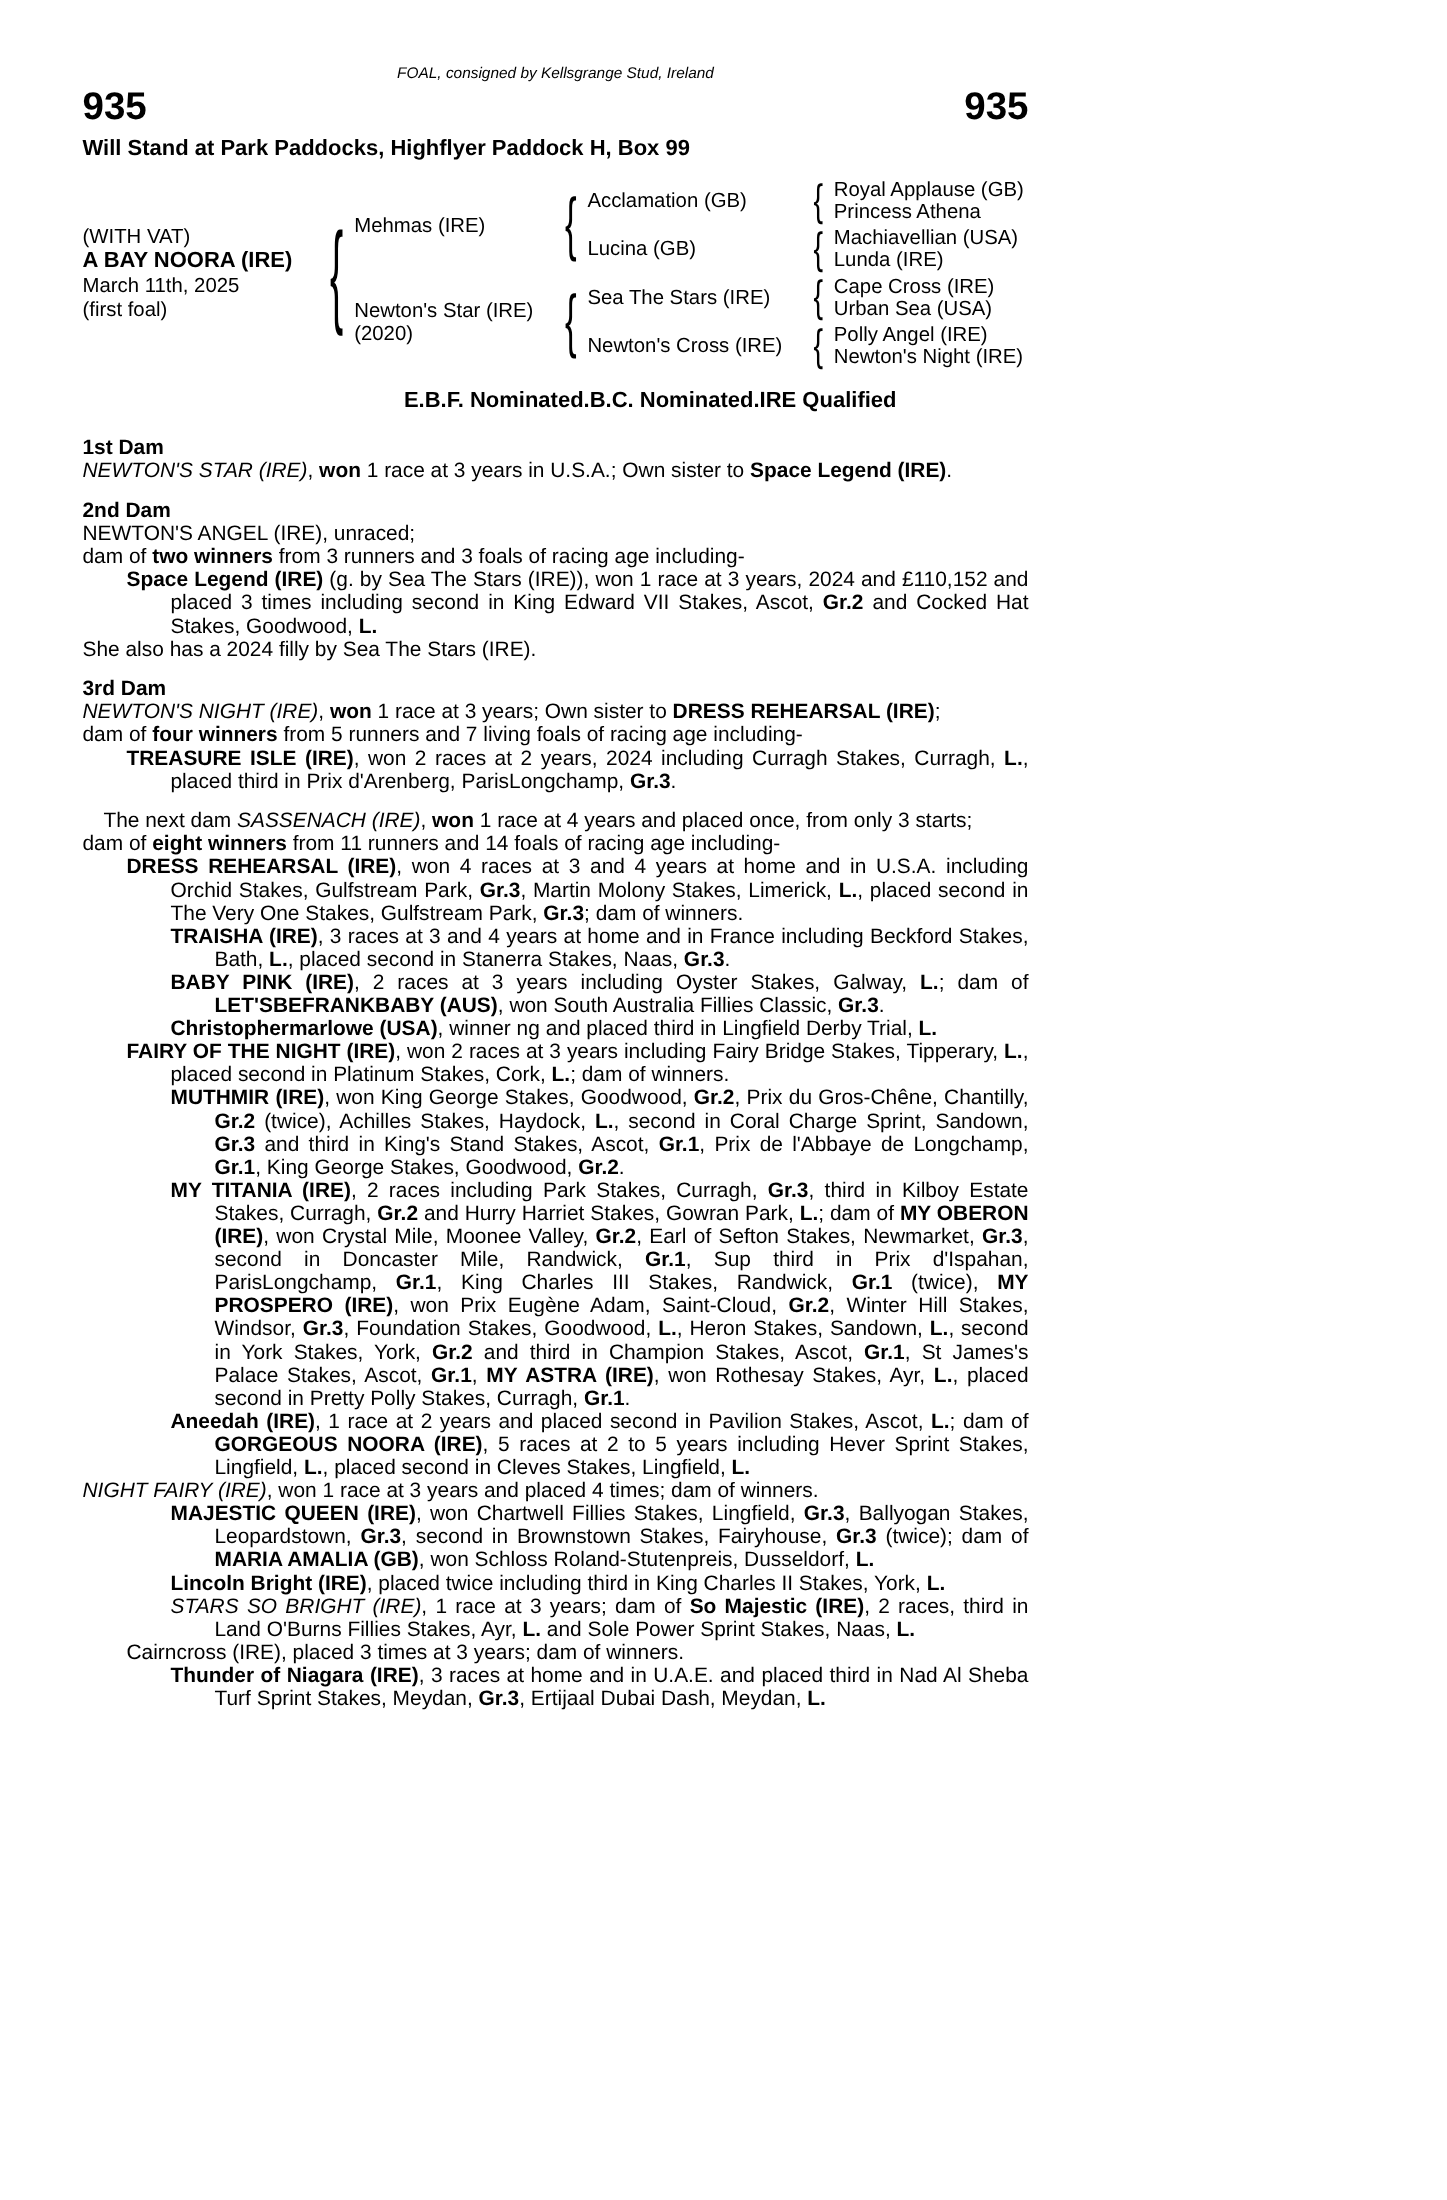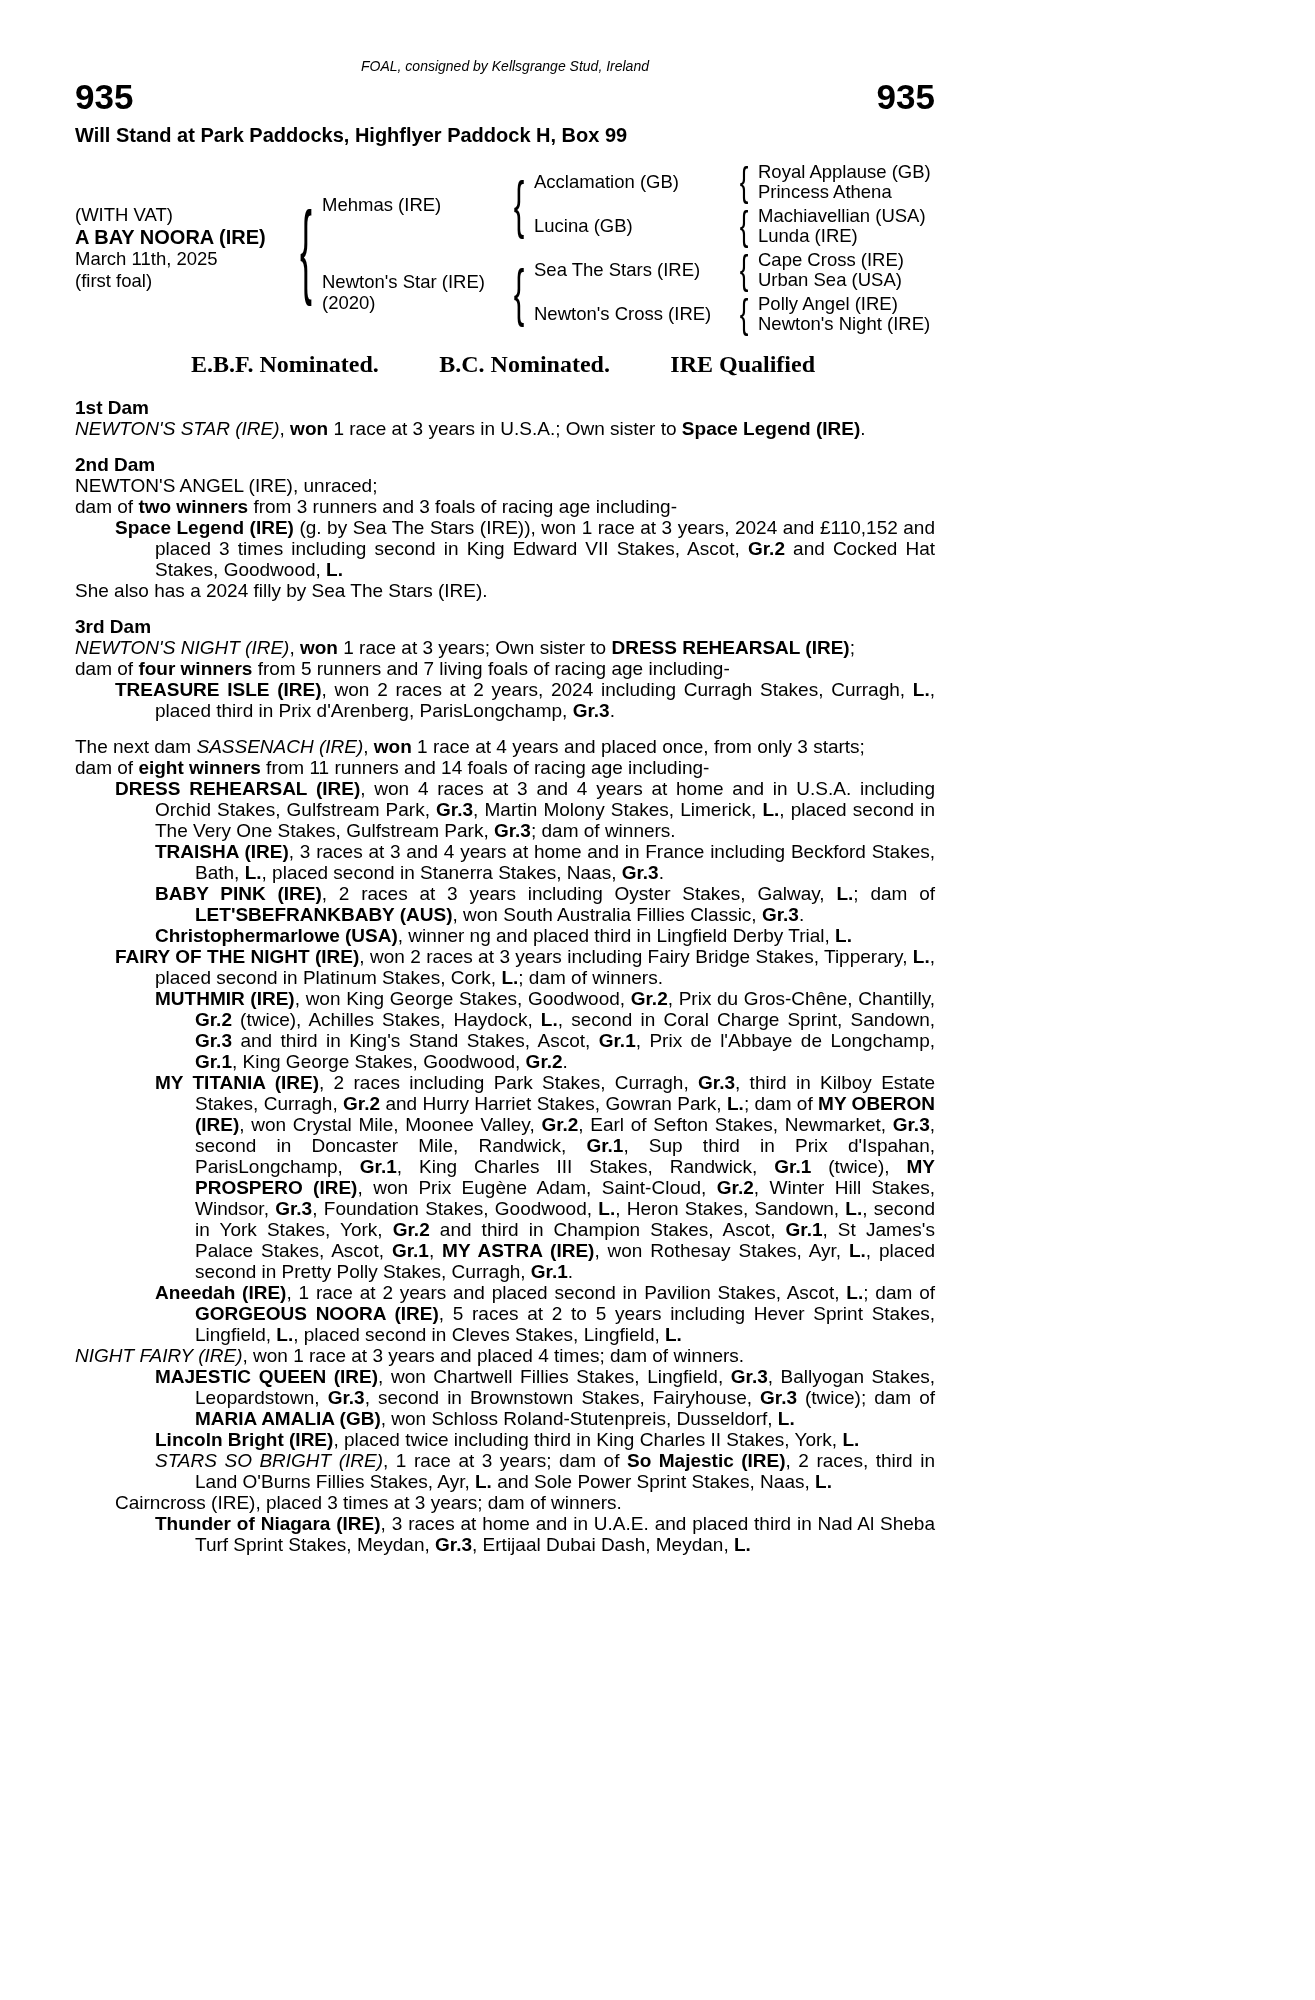--- a/index.html
+++ b/index.html
@@ -25,22 +25,22 @@
   }
   .foal-info { display: flex; flex-direction: column; justify-content: center; line-height: 22px; }
   .foal-title { font-weight: bold; font-size: 20px; }
   .gen1-cell div { line-height: 21px; }
   .gen3-pair div { line-height: 20px; }
   .brace { display: flex; align-items: center; justify-content: center; height: 100%; font-weight: 400; }
   .brace-sm { font-size: 40px; transform: scale(0.65, 1); }
   .brace-md { font-size: 44px; transform: scale(0.72, 1.45); }
   .brace-lg { font-size: 46px; transform: scale(0.78, 2.25); }
 
-  .nominations { display: flex; justify-content: space-between; font-weight: bold;
-                 font-size: 24px; margin-top: 18px; padding: 0 120px 0 116px; font-family: Liberation Serif, serif; }
+  .nominations { display: flex; justify-content: flex-end; font-weight: bold;
+                 font-size: 20px; margin-top: 18px; padding: 0 120px 0 116px; }
 
   .catalog-body { margin-top: 22px; text-align: justify; }
   .dam-heading { font-weight: bold; }
   .para { margin: 0; }
   .gap { height: 15px; }
   .b { font-weight: bold; }
   .i { font-style: italic; }
 </style>
 </head>
 <body>
@@ -122,21 +122,21 @@
       <div class="para" style="padding-left: 0px; text-indent: 0px;"><span class="">NEWTON'S ANGEL (IRE), unraced;</span></div>
       <div class="para" style="padding-left: 0px; text-indent: 0px;"><span class="">dam of </span><span class="b">two winners</span><span class=""> from 3 runners and 3 foals of racing age including-</span></div>
       <div class="para" style="padding-left: 80px; text-indent: -40px;"><span class="b">Space Legend (IRE)</span><span class=""> (g. by Sea The Stars (IRE)), won 1 race at 3 years, 2024 and £110,152 and placed 3 times including second in King Edward VII Stakes, Ascot, </span><span class="b">Gr.2</span><span class=""> and Cocked Hat Stakes, Goodwood, </span><span class="b">L.</span></div>
       <div class="para" style="padding-left: 0px; text-indent: 0px;"><span class="">She also has a 2024 filly by Sea The Stars (IRE).</span></div>
       <div class="gap"></div>
       <div class="dam-heading">3rd Dam</div>
       <div class="para" style="padding-left: 0px; text-indent: 0px;"><span class=" i">NEWTON'S NIGHT (IRE)</span><span class="">, </span><span class="b">won</span><span class=""> 1 race at 3 years; Own sister to </span><span class="b">DRESS REHEARSAL (IRE)</span><span class="">;</span></div>
       <div class="para" style="padding-left: 0px; text-indent: 0px;"><span class="">dam of </span><span class="b">four winners</span><span class=""> from 5 runners and 7 living foals of racing age including-</span></div>
       <div class="para" style="padding-left: 80px; text-indent: -40px;"><span class="b">TREASURE ISLE (IRE)</span><span class="">, won 2 races at 2 years, 2024 including Curragh Stakes, Curragh, </span><span class="b">L.</span><span class="">, placed third in Prix d'Arenberg, ParisLongchamp, </span><span class="b">Gr.3</span><span class="">.</span></div>
       <div class="gap"></div>
-      <div class="para" style="padding-left: 0px; text-indent: 0px;"><span class="">The next dam </span><span class=" i">SASSENACH (IRE)</span><span class="">, </span><span class="b">won</span><span class=""> 1 race at 4 years and placed once, from only 3 starts;</span></div>
+      <div class="para" style="padding-left: 0px; text-indent: 0px; margin-left: 19px;"><span class="">The next dam </span><span class=" i">SASSENACH (IRE)</span><span class="">, </span><span class="b">won</span><span class=""> 1 race at 4 years and placed once, from only 3 starts;</span></div>
       <div class="para" style="padding-left: 0px; text-indent: 0px;"><span class="">dam of </span><span class="b">eight winners</span><span class=""> from 11 runners and 14 foals of racing age including-</span></div>
       <div class="para" style="padding-left: 80px; text-indent: -40px;"><span class="b">DRESS REHEARSAL (IRE)</span><span class="">, won 4 races at 3 and 4 years at home and in U.S.A. including Orchid Stakes, Gulfstream Park, </span><span class="b">Gr.3</span><span class="">, Martin Molony Stakes, Limerick, </span><span class="b">L.</span><span class="">, placed second in The Very One Stakes, Gulfstream Park, </span><span class="b">Gr.3</span><span class="">; dam of winners.</span></div>
       <div class="para" style="padding-left: 120px; text-indent: -40px;"><span class="b">TRAISHA (IRE)</span><span class="">, 3 races at 3 and 4 years at home and in France including Beckford Stakes, Bath, </span><span class="b">L.</span><span class="">, placed second in Stanerra Stakes, Naas, </span><span class="b">Gr.3</span><span class="">.</span></div>
       <div class="para" style="padding-left: 120px; text-indent: -40px;"><span class="b">BABY PINK (IRE)</span><span class="">, 2 races at 3 years including Oyster Stakes, Galway, </span><span class="b">L.</span><span class="">; dam of </span><span class="b">LET'SBEFRANKBABY (AUS)</span><span class="">, won South Australia Fillies Classic, </span><span class="b">Gr.3</span><span class="">.</span></div>
       <div class="para" style="padding-left: 120px; text-indent: -40px;"><span class="b">Christophermarlowe (USA)</span><span class="">, winner ng and placed third in Lingfield Derby Trial, </span><span class="b">L.</span></div>
       <div class="para" style="padding-left: 80px; text-indent: -40px;"><span class="b">FAIRY OF THE NIGHT (IRE)</span><span class="">, won 2 races at 3 years including Fairy Bridge Stakes, Tipperary, </span><span class="b">L.</span><span class="">, placed second in Platinum Stakes, Cork, </span><span class="b">L.</span><span class="">; dam of winners.</span></div>
       <div class="para" style="padding-left: 120px; text-indent: -40px;"><span class="b">MUTHMIR (IRE)</span><span class="">, won King George Stakes, Goodwood, </span><span class="b">Gr.2</span><span class="">, Prix du Gros-Chêne, Chantilly, </span><span class="b">Gr.2</span><span class=""> (twice), Achilles Stakes, Haydock, </span><span class="b">L.</span><span class="">, second in Coral Charge Sprint, Sandown, </span><span class="b">Gr.3</span><span class=""> and third in King's Stand Stakes, Ascot, </span><span class="b">Gr.1</span><span class="">, Prix de l'Abbaye de Longchamp, </span><span class="b">Gr.1</span><span class="">, King George Stakes, Goodwood, </span><span class="b">Gr.2</span><span class="">.</span></div>
       <div class="para" style="padding-left: 120px; text-indent: -40px;"><span class="b">MY TITANIA (IRE)</span><span class="">, 2 races including Park Stakes, Curragh, </span><span class="b">Gr.3</span><span class="">, third in Kilboy Estate Stakes, Curragh, </span><span class="b">Gr.2</span><span class=""> and Hurry Harriet Stakes, Gowran Park, </span><span class="b">L.</span><span class="">; dam of </span><span class="b">MY OBERON (IRE)</span><span class="">, won Crystal Mile, Moonee Valley, </span><span class="b">Gr.2</span><span class="">, Earl of Sefton Stakes, Newmarket, </span><span class="b">Gr.3</span><span class="">, second in Doncaster Mile, Randwick, </span><span class="b">Gr.1</span><span class="">, Sup third in Prix d'Ispahan, ParisLongchamp, </span><span class="b">Gr.1</span><span class="">, King Charles III Stakes, Randwick, </span><span class="b">Gr.1</span><span class=""> (twice), </span><span class="b">MY PROSPERO (IRE)</span><span class="">, won Prix Eugène Adam, Saint-Cloud, </span><span class="b">Gr.2</span><span class="">, Winter Hill Stakes, Windsor, </span><span class="b">Gr.3</span><span class="">, Foundation Stakes, Goodwood, </span><span class="b">L.</span><span class="">, Heron Stakes, Sandown, </span><span class="b">L.</span><span class="">, second in York Stakes, York, </span><span class="b">Gr.2</span><span class=""> and third in Champion Stakes, Ascot, </span><span class="b">Gr.1</span><span class="">, St James's Palace Stakes, Ascot, </span><span class="b">Gr.1</span><span class="">, </span><span class="b">MY ASTRA (IRE)</span><span class="">, won Rothesay Stakes, Ayr, </span><span class="b">L.</span><span class="">, placed second in Pretty Polly Stakes, Curragh, </span><span class="b">Gr.1</span><span class="">.</span></div>
       <div class="para" style="padding-left: 120px; text-indent: -40px;"><span class="b">Aneedah (IRE)</span><span class="">, 1 race at 2 years and placed second in Pavilion Stakes, Ascot, </span><span class="b">L.</span><span class="">; dam of </span><span class="b">GORGEOUS NOORA (IRE)</span><span class="">, 5 races at 2 to 5 years including Hever Sprint Stakes, Lingfield, </span><span class="b">L.</span><span class="">, placed second in Cleves Stakes, Lingfield, </span><span class="b">L.</span></div>
       <div class="para" style="padding-left: 0px; text-indent: 0px;"><span class=" i">NIGHT FAIRY (IRE)</span><span class="">, won 1 race at 3 years and placed 4 times; dam of winners.</span></div>

